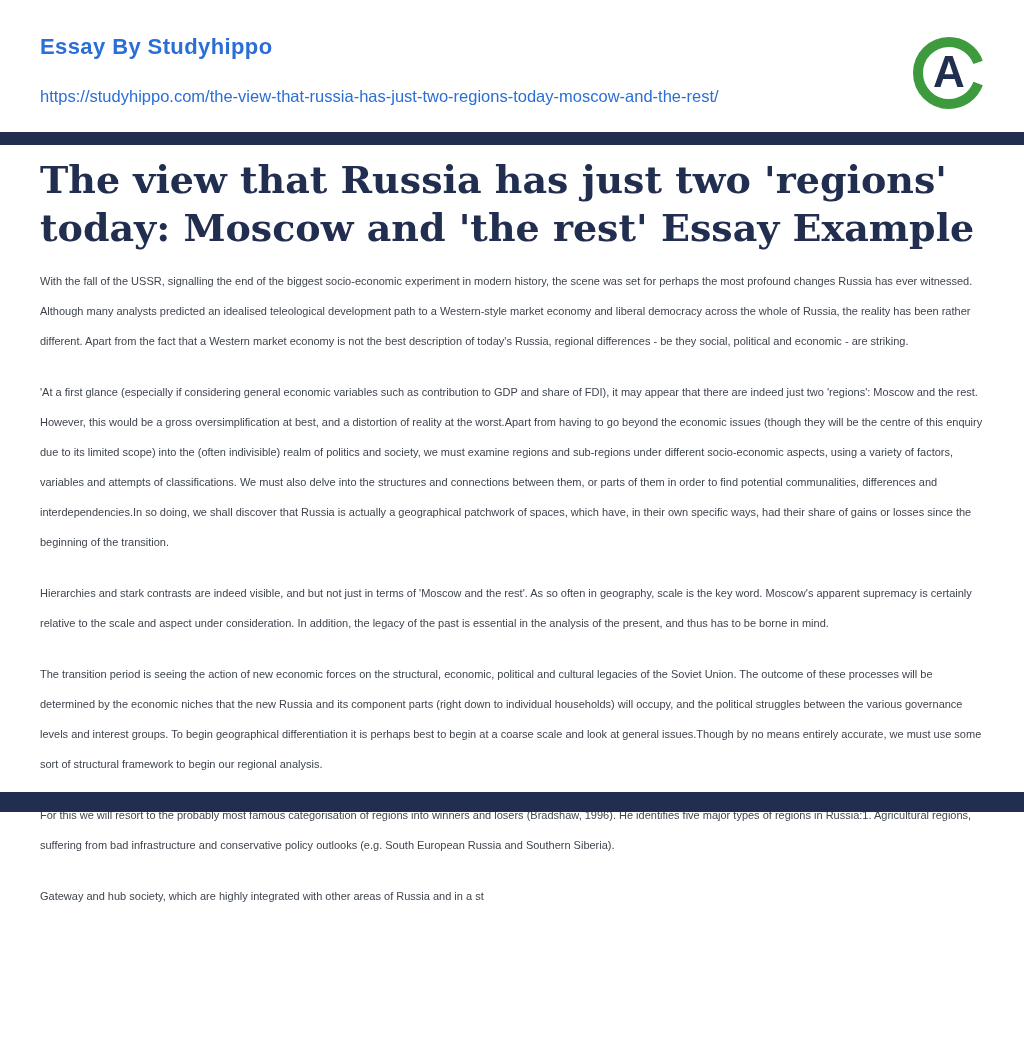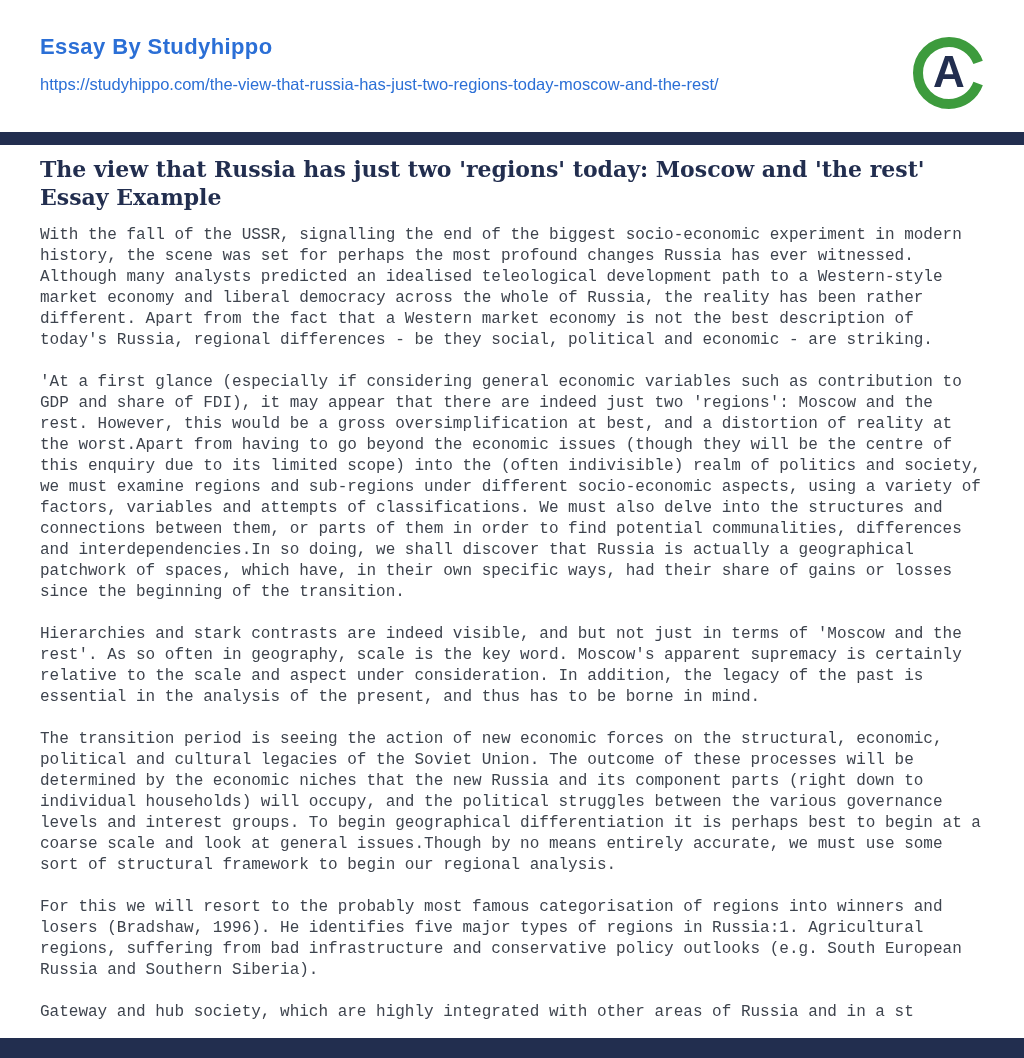--- a/index.html
+++ b/index.html
@@ -8,42 +8,42 @@
     width: 1024px;
     height: 1058px;
     background: #ffffff;
     font-family: "Liberation Sans", sans-serif;
     overflow: hidden;
   }
 
   .page {
     position: relative;
     width: 1024px;
-    height: 1058px;
+    height: 812px;
     background: #ffffff;
   }
 
   
   .header {
     display: flex;
     justify-content: space-between;
     align-items: flex-start;
     padding: 34px 38px 0 40px;
   }
   .header-left { max-width: 820px; }
   .site-label {
     color: var(--blue);
     font-size: 22px;
     font-weight: 700;
     letter-spacing: 0.4px;
     line-height: 1.2;
   }
   .url {
     display: block;
-    margin-top: 12px;
+    margin-top: 24px;
     color: var(--blue);
     font-size: 16.5px;
     line-height: 24px;
     max-width: 800px;
     word-break: break-all;
     text-decoration: none;
     cursor: pointer;
   }
 
   .logo {
@@ -74,31 +74,30 @@
     background: var(--navy);
   }
 
   
   main { padding: 11px 40px 0 40px; }
 
   h1.article-title {
     font-family: "DejaVu Serif", serif;
     font-weight: 700;
     color: var(--navy);
-    font-size: 22px;
+    font-size: 38px;
     line-height: 1.26;
     margin-bottom: 14px;
   }
 
   .body-para {
     color: var(--text);
-    font-size: 16px;
-    line-height: 21px;
+    font-size: 11px;
+    line-height: 30px;
     margin-bottom: 21px;
-    font-family: Liberation Mono, monospace;
   }
 
   
   .footer-bar {
     position: absolute;
     left: 0;
     bottom: 0;
     width: 100%;
     height: 20px;
     background: var(--navy);

